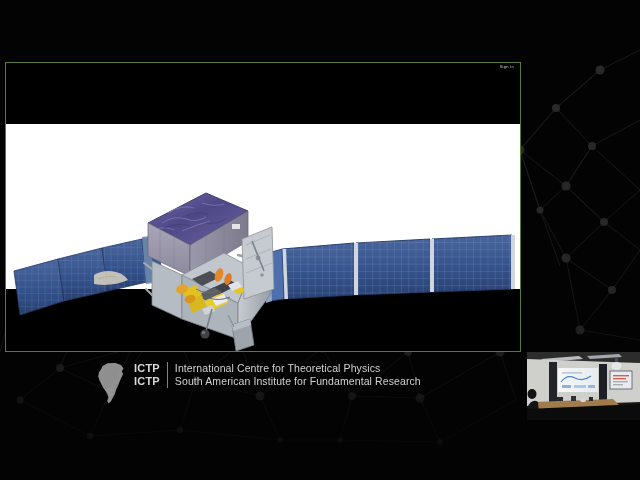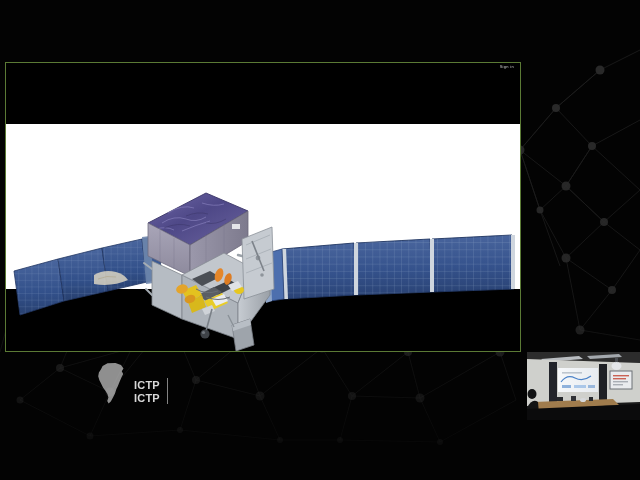--- a/index.html
+++ b/index.html
@@ -28,21 +28,21 @@
   .slide-white{
     position:absolute;left:0;top:61px;width:514px;height:165px;background:#ffffff;
   }
 
   
   .sat{position:absolute;left:0;top:0;width:514px;height:290px;}
   .sat svg{display:block;width:514px;height:290px;}
 
   
   .logo{
-    position:absolute;left:95px;top:362px;display:flex;align-items:flex-end;
+    position:absolute;left:95px;top:362px;display:flex;align-items:flex-start;
     height:42px;
   }
   .logo .map{width:34px;height:42px;flex:0 0 auto;opacity:.72;}
   .logo .map svg{display:block;width:34px;height:42px;}
   .logo .acro{
     margin-left:5px;color:#d8d8d8;font-size:11px;line-height:12.5px;
     font-weight:700;letter-spacing:.2px;text-align:left;
   }
   .logo .vrule{
     width:1px;background:#9a9a9a;height:26px;margin:0 7px;opacity:.85;flex:0 0 auto;
@@ -367,20 +367,24 @@
                  L18.0 35.6 L15.8 39.4 L13.6 41.6 L12.2 39.0 L13.4 35.6
                  L12.4 32.0 L10.2 28.4 L8.0 25.6 L6.2 21.8 L4.4 18.2
                  L3.2 14.2 L3.9 10.4 L6.0 7.2 L7.6 4.0 Z" fill="#c6c6c6"></path>
       </svg>
     </div>
     <div class="acro">
       <div>ICTP</div>
       <div>ICTP</div>
     </div>
     <div class="vrule"></div>
+    <div class="full">
+      <div>International Centre for Theoretical Physics</div>
+      <div>South American Institute for Fundamental Research</div>
+    </div>
   </div>
 
   <div class="cam">
     <svg viewBox="0 0 113 68" xmlns="http://www.w3.org/2000/svg">
       <defs>
         <linearGradient id="scrGrad" x1="0" y1="0" x2="1" y2="0">
           <stop offset="0%" stop-color="#f6f8fa"></stop>
           <stop offset="100%" stop-color="#e7ebf0"></stop>
         </linearGradient>
       </defs>

